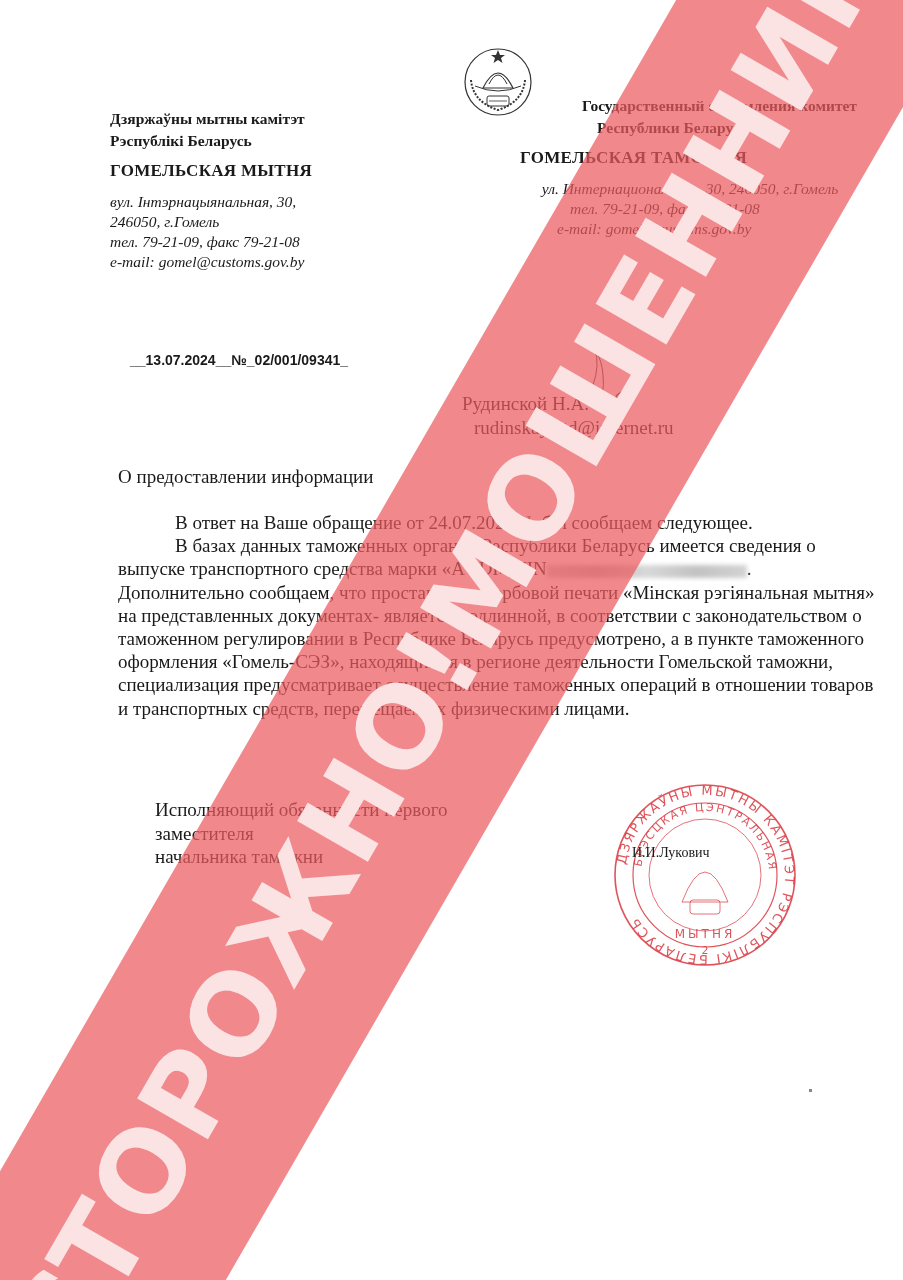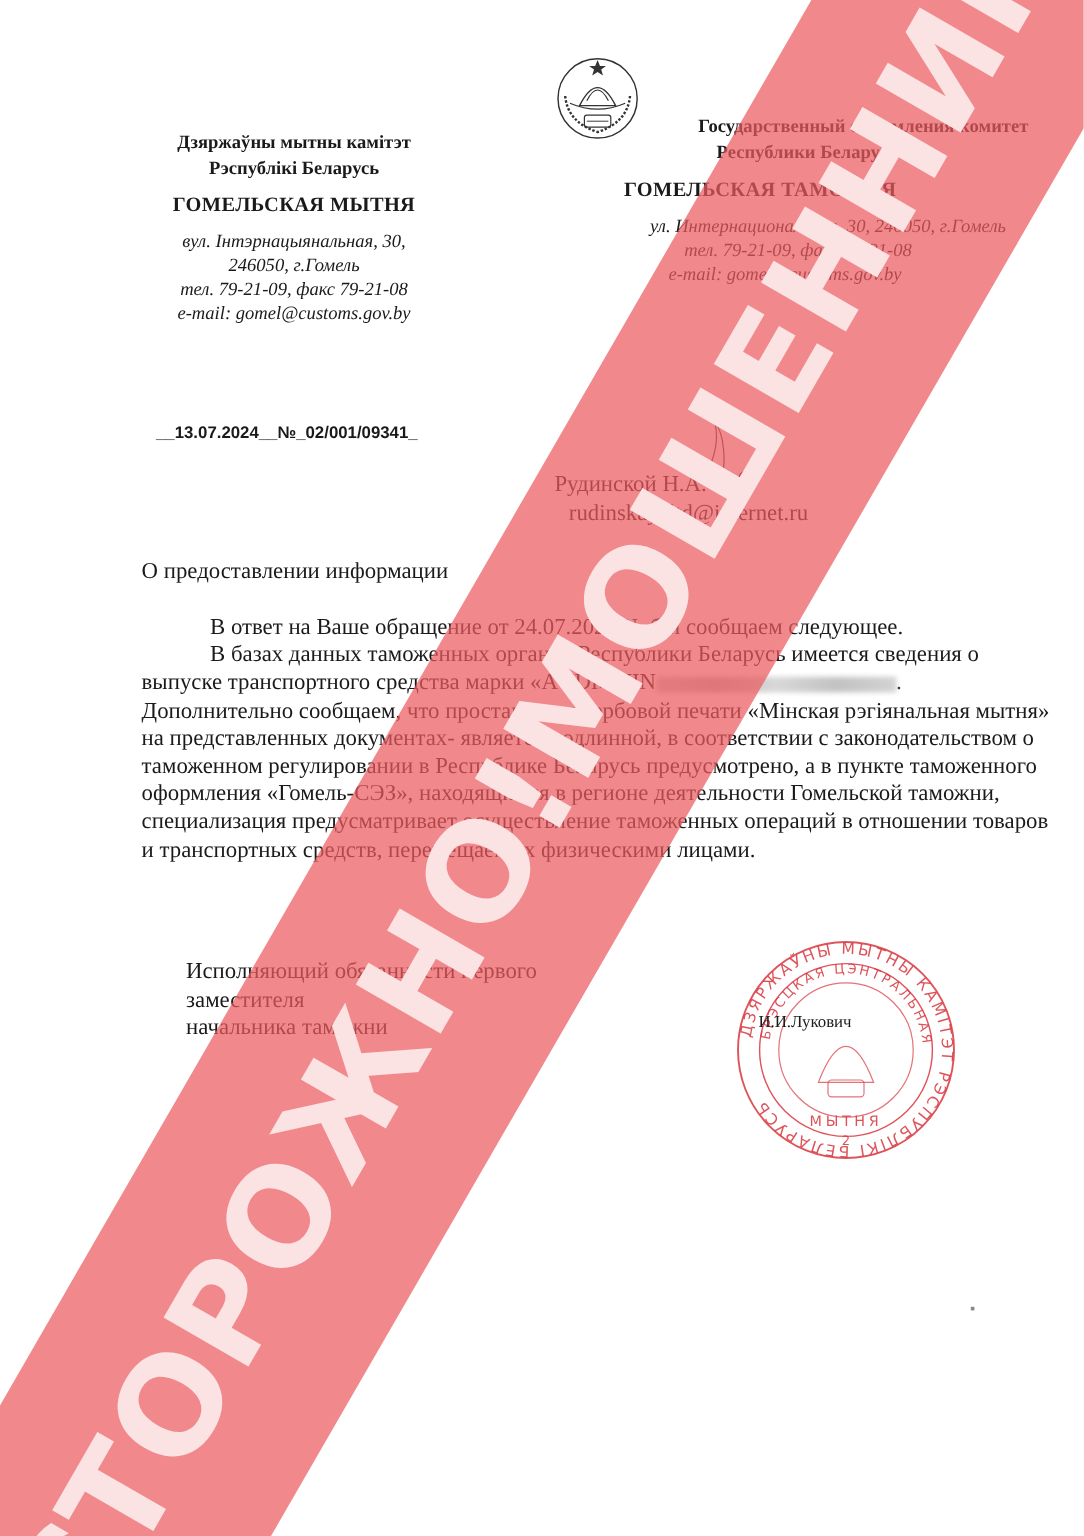--- a/index.html
+++ b/index.html
@@ -2,21 +2,21 @@
 <html><head>
 <meta charset="utf-8">
 <style>
   html, body { margin: 0; padding: 0; }
   body {
     width: 903px; height: 1280px; position: relative; overflow: hidden;
     background: #ffffff; color: #1a1a1a;
     font-family: "Liberation Serif", "DejaVu Serif", serif;
   }
   .abs { position: absolute; }
-  .center { text-align: center; }
+  .center { }
 
   
   .hdr-left { left: 110px; top: 108px; width: 270px; }
   .hdr-left .l1, .hdr-left .l2 { font-weight: bold; font-size: 15.5px; line-height: 22px; }
   .hdr-left .l3 { font-weight: bold; font-size: 17px; letter-spacing: 0.3px; margin-top: 8px; line-height: 22px; }
   .hdr-left .addr { font-style: italic; font-size: 15.5px; line-height: 20px; margin-top: 10px; }
 
   
   .emblem { left: 461px; top: 44px; width: 74px; height: 74px; }
   .hdr-right { left: 520px; top: 95px; width: 345px; }

